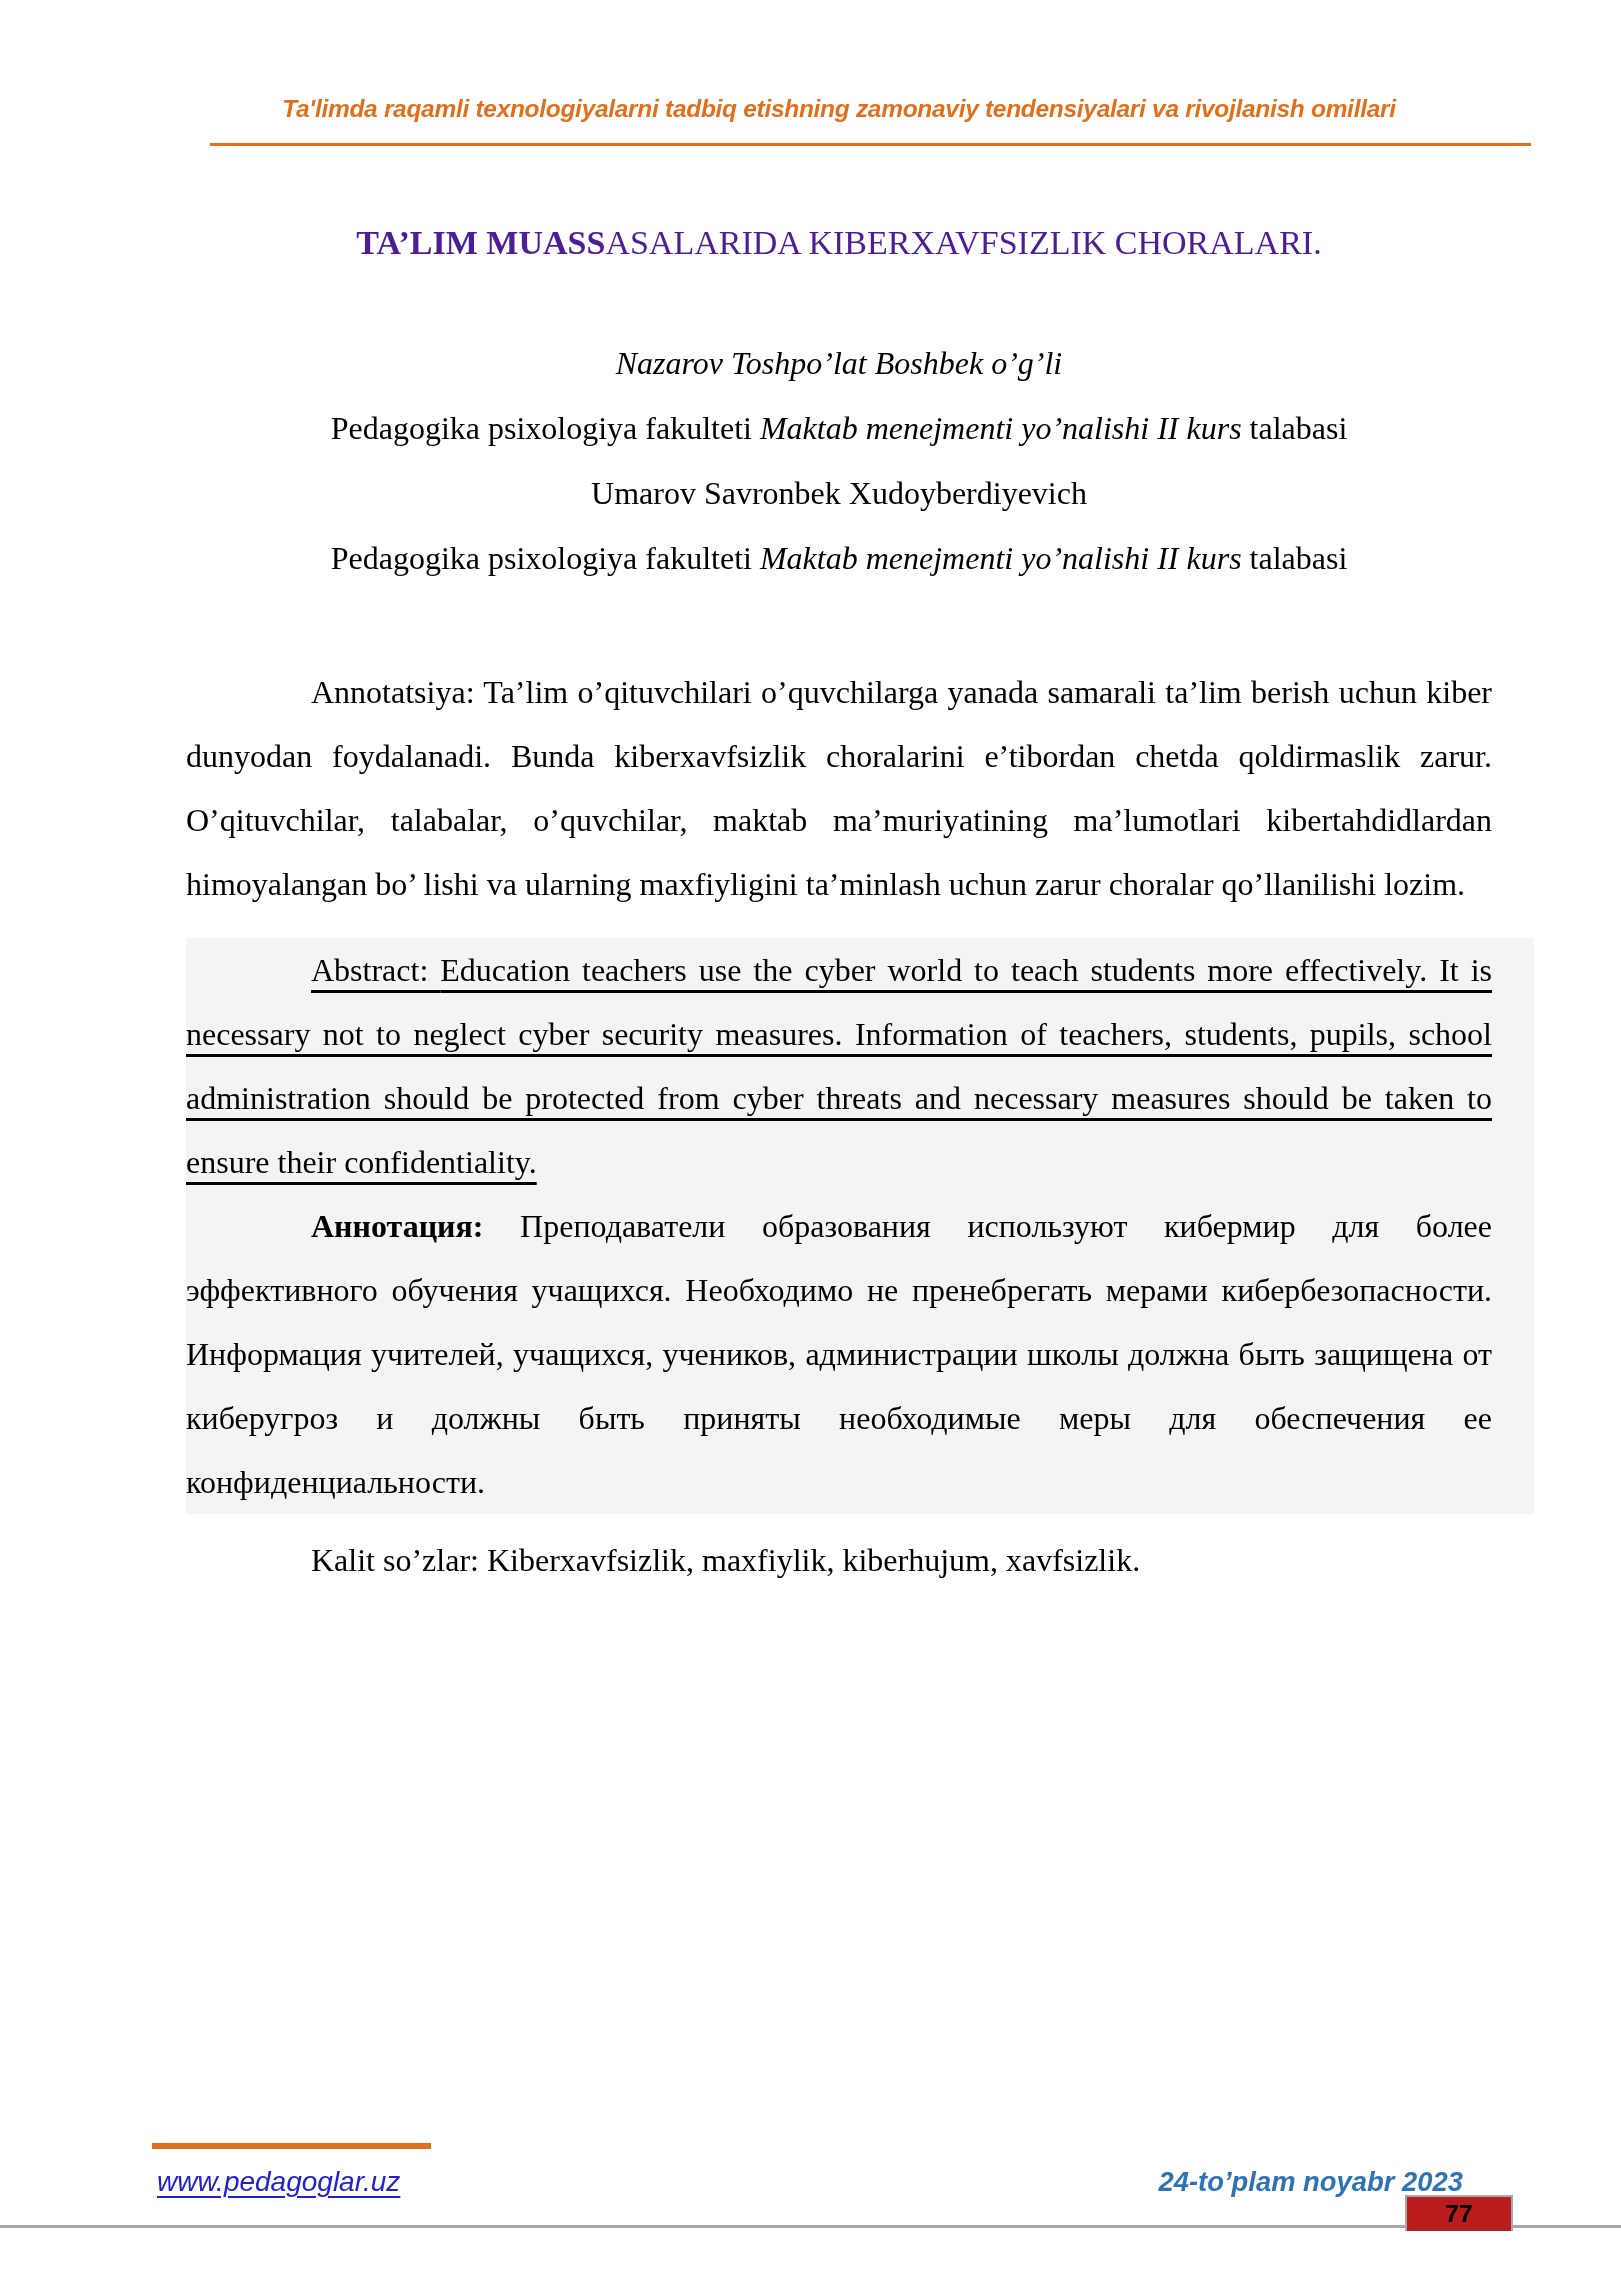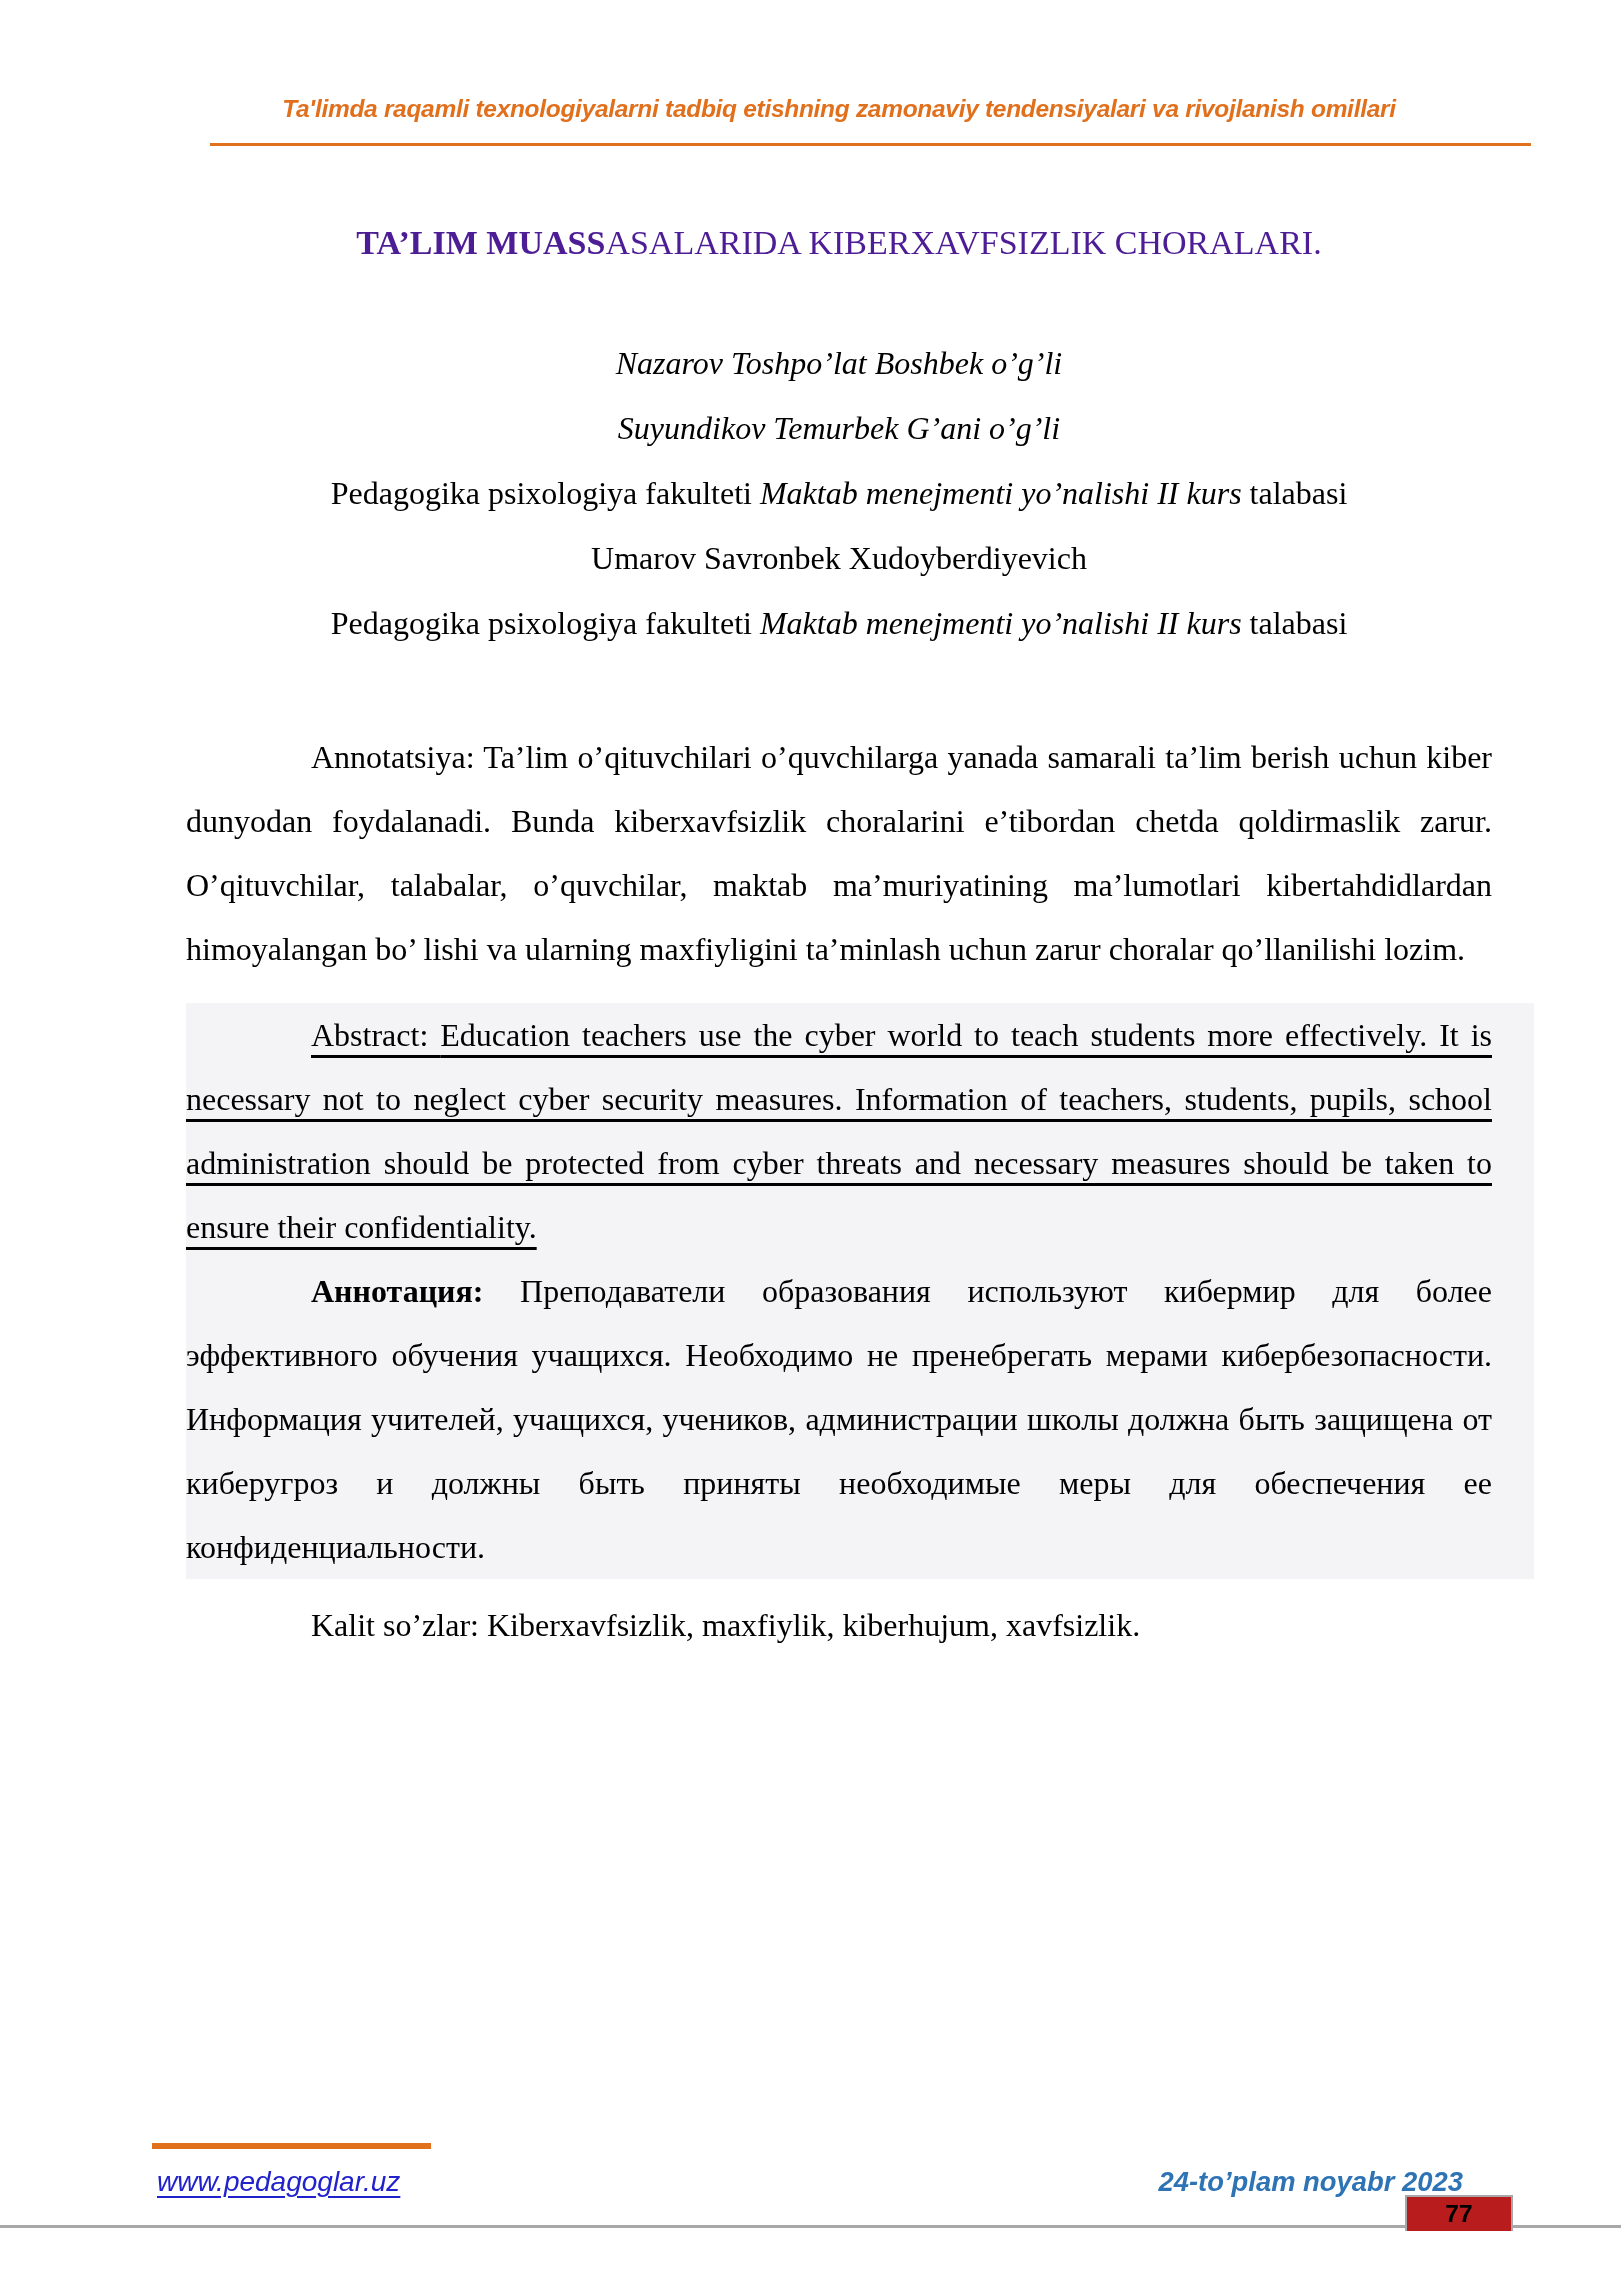--- a/index.html
+++ b/index.html
@@ -98,21 +98,20 @@
 <div class="page">
   <div class="content">
 
     <div class="journal-header">Ta'limda raqamli texnologiyalarni tadbiq etishning zamonaviy tendensiyalari va rivojlanish omillari</div>
     <div class="header-rule"></div>
 
     <div class="doc-title"><span class="b">TA’LIM MUASS</span><span>ASALARIDA KIBERXAVFSIZLIK CHORALARI.</span></div>
 
     <div class="authors">
       <div class="bi">Nazarov Toshpo’lat Boshbek o’g’li</div>
-      <div class="bi">Suyundikov Temurbek G’ani o’g’li</div>
       <div><span>Pedagogika psixologiya fakulteti </span><span class="it">Maktab menejmenti yo’nalishi II kurs</span><span> talabasi</span></div>
       <div>Umarov Savronbek Xudoyberdiyevich</div>
       <div><span>Pedagogika psixologiya fakulteti </span><span class="it">Maktab menejmenti yo’nalishi II kurs</span><span> talabasi</span></div>
     </div>
 
     <p class="body-par para-uz"><span>Annotatsiya: </span><span>Ta’lim o’qituvchilari o’quvchilarga yanada samarali ta’lim berish uchun kiber dunyodan foydalanadi. Bunda kiberxavfsizlik choralarini e’tibordan chetda qoldirmaslik zarur. O’qituvchilar, talabalar, o’quvchilar, maktab ma’muriyatining ma’lumotlari kibertahdidlardan himoyalangan bo’ lishi va ularning maxfiyligini ta’minlash uchun zarur choralar qo’llanilishi lozim.</span></p>
 
     <div class="gray-block gray-1">
       <p class="body-par ul"><span>Abstract: </span><span>Education teachers use the cyber world to teach students more effectively. It is necessary not to neglect cyber security measures. Information of teachers, students, pupils, school administration should be protected from cyber threats and necessary measures should be taken to ensure their confidentiality.</span></p>
       <p class="body-par"><span class="lbl-b">Аннотация: </span><span>Преподаватели образования используют кибермир для более эффективного обучения учащихся. Необходимо не пренебрегать мерами кибербезопасности. Информация учителей, учащихся, учеников, администрации школы должна быть защищена от киберугроз и должны быть приняты необходимые меры для обеспечения ее конфиденциальности.</span></p>

